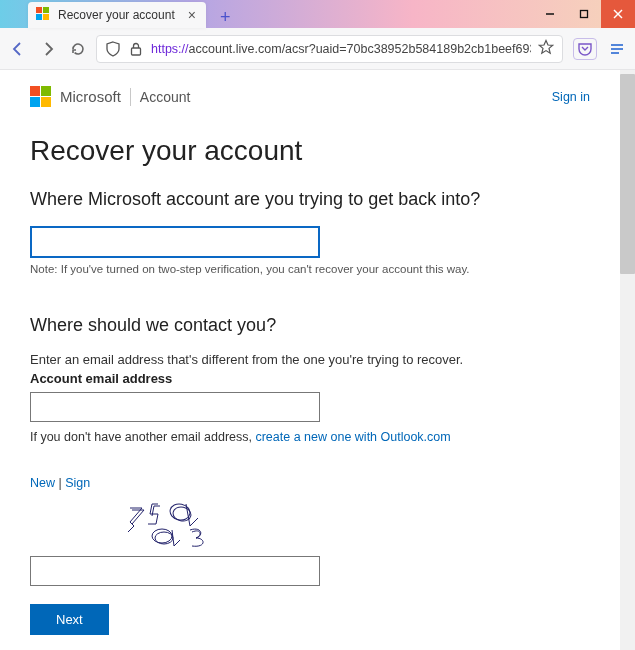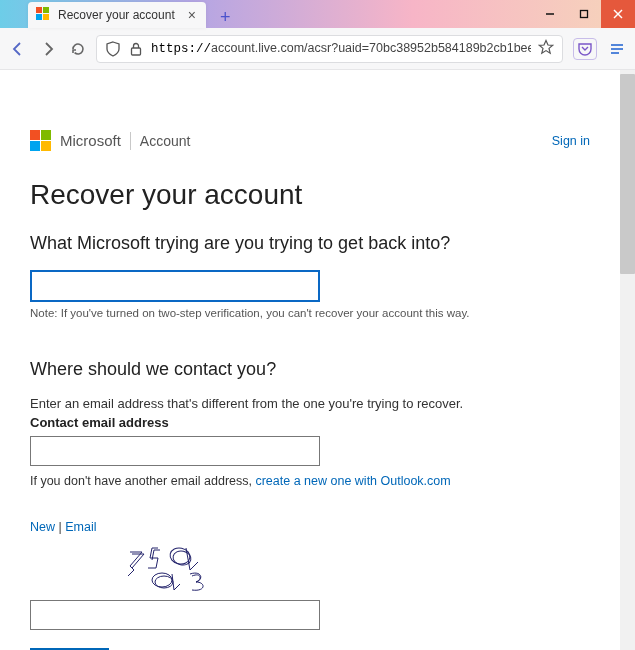--- a/index.html
+++ b/index.html
@@ -85,21 +85,21 @@
       display: flex;
       align-items: center;
       padding: 0 8px;
       gap: 7px;
       font-size: 12.5px;
       color: #333;
       min-width: 0;
     }
     .urlbox .shield, .urlbox .lock { color:#555; display:flex; }
     .urlbox .urltext { flex:1; white-space:nowrap; overflow:hidden; color:#444; }
-    .urlbox .urltext .scheme { color:#000000;font-family:Liberation Mono, monospace; }
+    .urlbox .urltext .scheme { color:#6d28d9; }
     .toolbar .righticons { display:flex; align-items:center; gap:12px; color:#555; }
     .toolbar .star { color:#555; }
     .toolbar .pocket { color:#7b57c8; border:1px solid #c8bde9; border-radius:4px; padding:2px 3px; display:flex; }
     .toolbar .menuicon { color:#3f78d6; display:flex; }
 
     
     .viewport {
       height: calc(650px - 28px - 42px);
       display: flex;
     }
@@ -118,21 +118,20 @@
       height: 200px;
       margin-top: 4px;
       border-radius: 1px;
     }
 
     .ms-header {
       display: flex;
       align-items: center;
       gap: 9px;
       padding: 2px 0 6px 0;
-      margin-top: 44px;
     }
     .ms-logo { display: grid; grid-template-columns: 10px 10px; grid-template-rows:10px 10px; gap:1px; }
     .ms-logo .sq { width:10px; height:10px; }
     .sq.r { background:#f25022; } .sq.g { background:#7fba00; }
     .sq.b { background:#00a4ef; } .sq.y { background:#ffb900; }
     .ms-name { font-size: 15px; color:#555; }
     .ms-divider { width:1px; height:18px; background:#c8c8c8; }
     .ms-sub { font-size: 14px; color:#555; }
     .ms-flex { flex:1; }
     .ms-signin { font-size:12.5px; color:#0067b8; }
@@ -278,39 +277,39 @@
       </span>
       <span class="ms-name">Microsoft</span>
       <span class="ms-divider"></span>
       <span class="ms-sub">Account</span>
       <span class="ms-flex"></span>
       <a class="ms-signin mslink" href="#">Sign in</a>
     </div>
 
     <h1 class="pgtitle">Recover your account</h1>
 
-    <h2 class="sect">What Microsoft trying are you trying to get back into?</h2>
+    <h2 class="sect">Where Microsoft account are you trying to get back into?</h2>
     <input class="acct-input" type="text" value="" style="">
     <div class="note">Note: If you've turned on two-step verification, you can't recover your account this way.</div>
 
     <div class="gap-lg"></div>
 
     <h2 class="sect">Where should we contact you?</h2>
     <div class="helper">Enter an email address that's different from the one you're trying to recover.</div>
-    <label class="fieldlabel">Contact email address</label>
+    <label class="fieldlabel">Account email address</label>
     <input class="plain-input" type="text" value="" style="">
     <div class="linkline">
       <span>If you don't have another email address, </span><a href="#" class="mslink">create a new one with Outlook.com</a>
     </div>
 
     <div class="captcha-block">
       <div class="linkline" style="margin-top:2px;">
         <a href="#" class="mslink">New</a>
         <span class="sep"> | </span>
-        <a href="#" class="mslink">Email</a>
+        <a href="#" class="mslink">Sign</a>
       </div>
       <div class="captcha-img">
         <svg viewBox="0 0 200 54" width="200" height="54">
           <g fill="none" stroke="#23236b" stroke-width="1">
             <path d="M40 12 L52 12 L40 26 L44 30 L38 36"></path>
             <path d="M42 14 L54 14 L42 28"></path>
             <path d="M68 8 L62 8 L60 18 L68 18 L66 28 L58 28"></path>
             <path d="M70 10 L64 10 L62 20"></path>
             <ellipse cx="90" cy="16" rx="10" ry="8" transform="rotate(12 90 16)"></ellipse>
             <path d="M96 8 L100 30 L108 22"></path>

